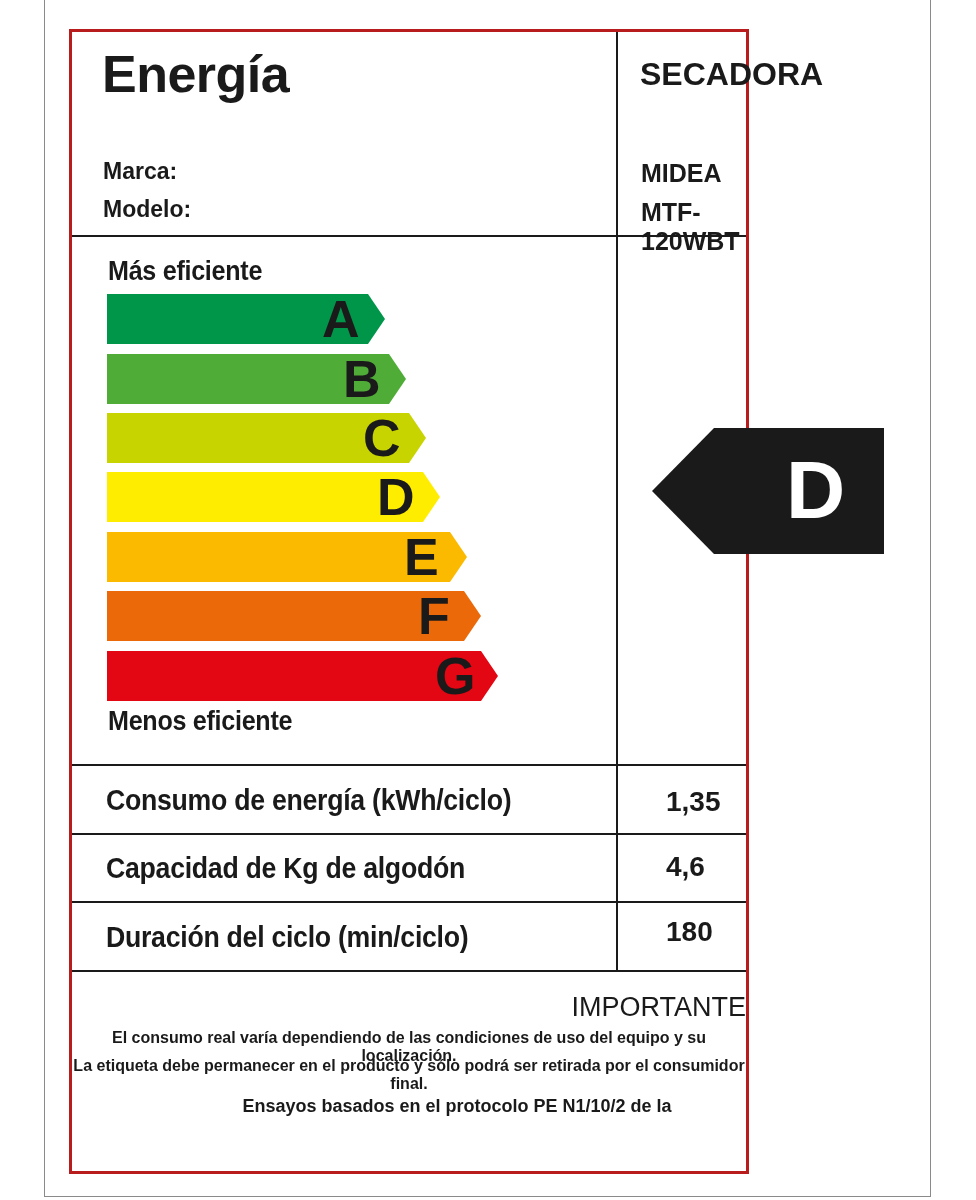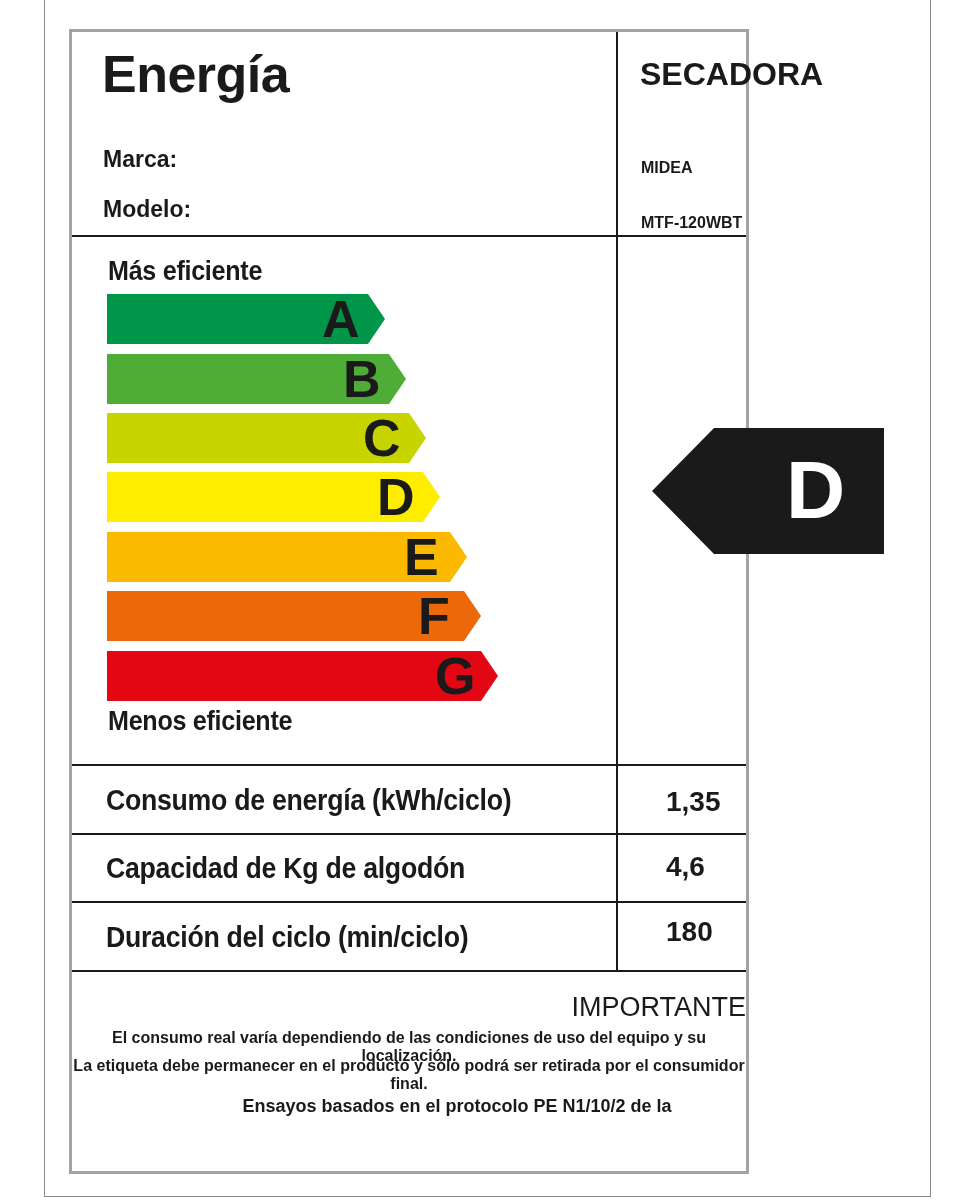--- a/index.html
+++ b/index.html
@@ -23,21 +23,21 @@
       height: 1198px;
       border: 1px solid #8a8a8a;
       box-sizing: border-box;
     }
     .label {
       position: absolute;
       left: 69px;
       top: 29px;
       width: 680px;
       height: 1145px;
-      border: 3px solid #a3a3a3;
+      border: 3px solid #b91c1c;
       box-sizing: border-box;
     }
     .vline {
       position: absolute;
       left: 544px;
       top: 0;
       width: 2px;
       height: 940px;
       background: #1a1a1a;
     }
@@ -58,21 +58,21 @@
     }
     .field-label {
       position: absolute;
       left: 31px;
       font-size: 23px;
       font-weight: bold;
     }
     .field-value {
       position: absolute;
       left: 569px;
-      font-size: 16px;
+      font-size: 25px;
       font-weight: bold;
     }
     .appliance-type {
       position: absolute;
       left: 568px;
       top: 24px;
       font-size: 32px;
       font-weight: bold;
     }
     .scale-caption {
@@ -164,24 +164,24 @@
   <div class="vline"></div>
   <div class="hline" style="top:203px;"></div>
   <div class="hline" style="top:732px;"></div>
   <div class="hline" style="top:801px;"></div>
   <div class="hline" style="top:869px;"></div>
   <div class="hline" style="top:938px;"></div>
 
   <div class="title">Energía</div>
   <div class="appliance-type">SECADORA</div>
 
-  <div class="field-label" style="top:114px;">Marca:</div>
+  <div class="field-label" style="top:126px;">Marca:</div>
   <div class="field-label" style="top:164px;">Modelo:</div>
   <div class="field-value" style="top:127px;">MIDEA</div>
-  <div class="field-value" style="top:166px;margin-top:16px;">MTF-120WBT</div>
+  <div class="field-value" style="top:166px;">MTF-120WBT</div>
 
   <div class="scale-caption" style="top:224px;">Más eficiente</div>
 
   <div id="bars">
       <div class="bar" style="top: 262px; width: 278px;">
         <svg width="278" height="50" viewBox="0 0 278 50" style="position: absolute; left: 0px; top: 0px;">
           <polygon points="0,0 261,0 278,25 261,50 0,50" fill="#00964a"></polygon>
         </svg>
         <span class="bar-letter" style="left: 215px;">A</span>
       </div>

